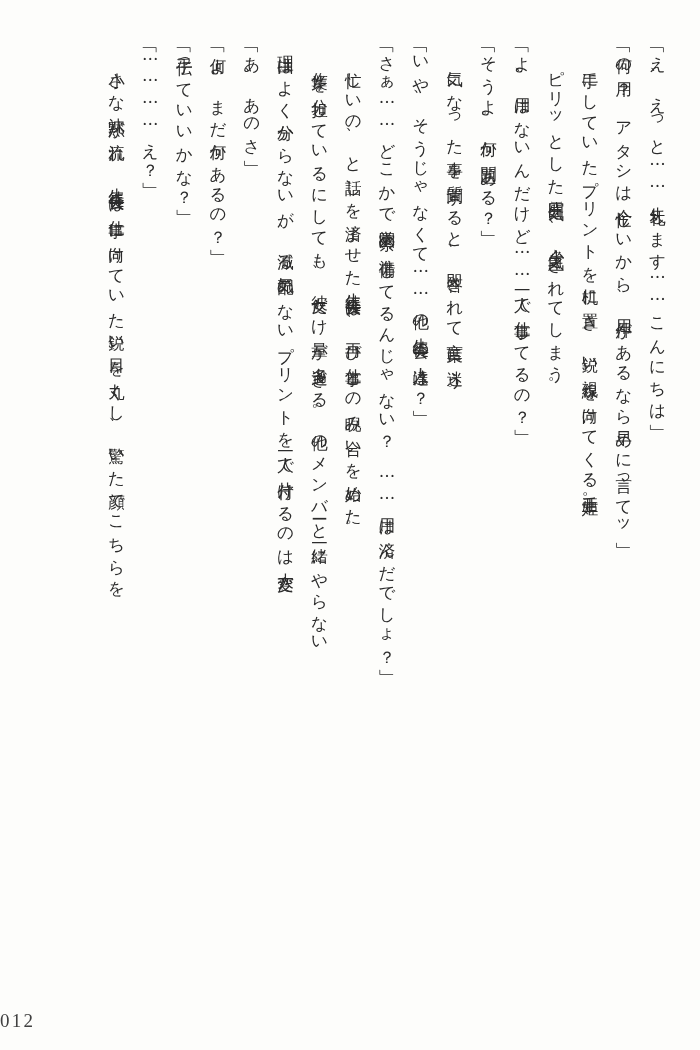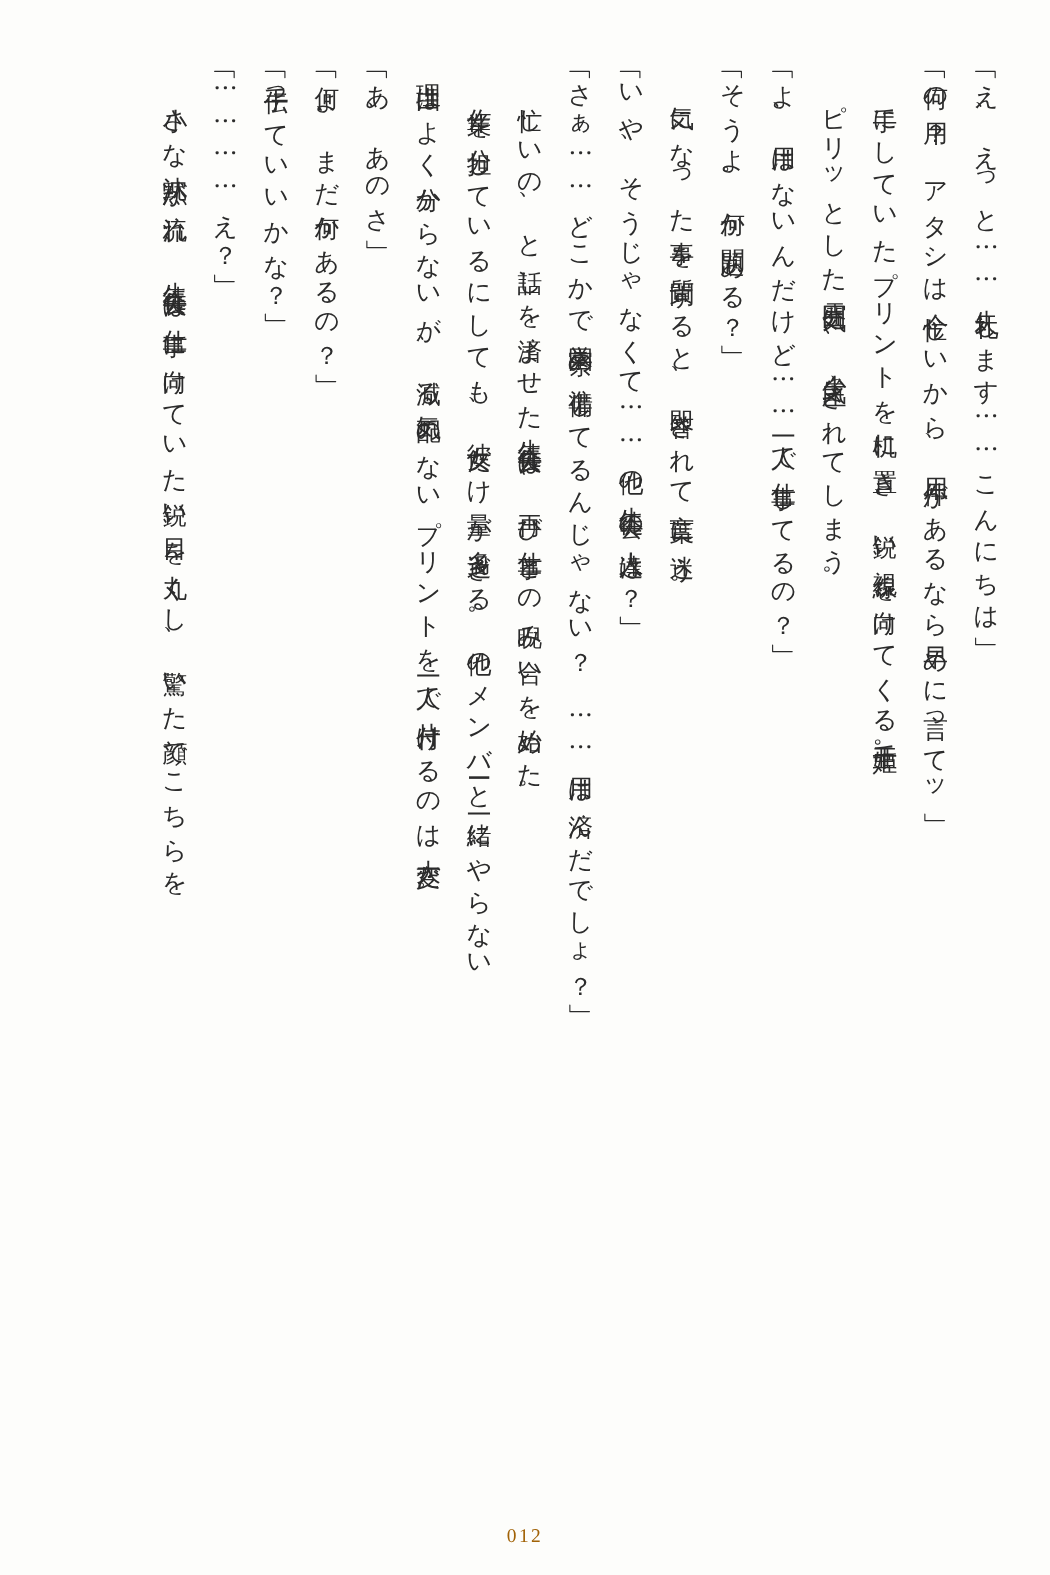--- a/index.html
+++ b/index.html
@@ -47,25 +47,24 @@
     text-indent: 0;
   }
   .vtext p.indent {
     text-indent: 1em;
   }
   .page-number {
     position: absolute;
     bottom: 18px;
     left: 0;
     right: 0;
-    text-align: center;
     font-family: "Liberation Serif", "DejaVu Serif", serif;
-    font-size: 13px;
+    font-size: 19px;
     letter-spacing: 0.12em;
-    color: #a16207;
+    color: #404040;
   }
 </style>
 </head>
 <body>
 
 <div class="page">
   <div class="page-inner">
     <div class="vtext">
       <p>「え、えっと……失礼します……こんにちは」</p>
       <p>「何の用？　アタシは今忙しいから、用件があるなら早めに言ってッ」</p>

